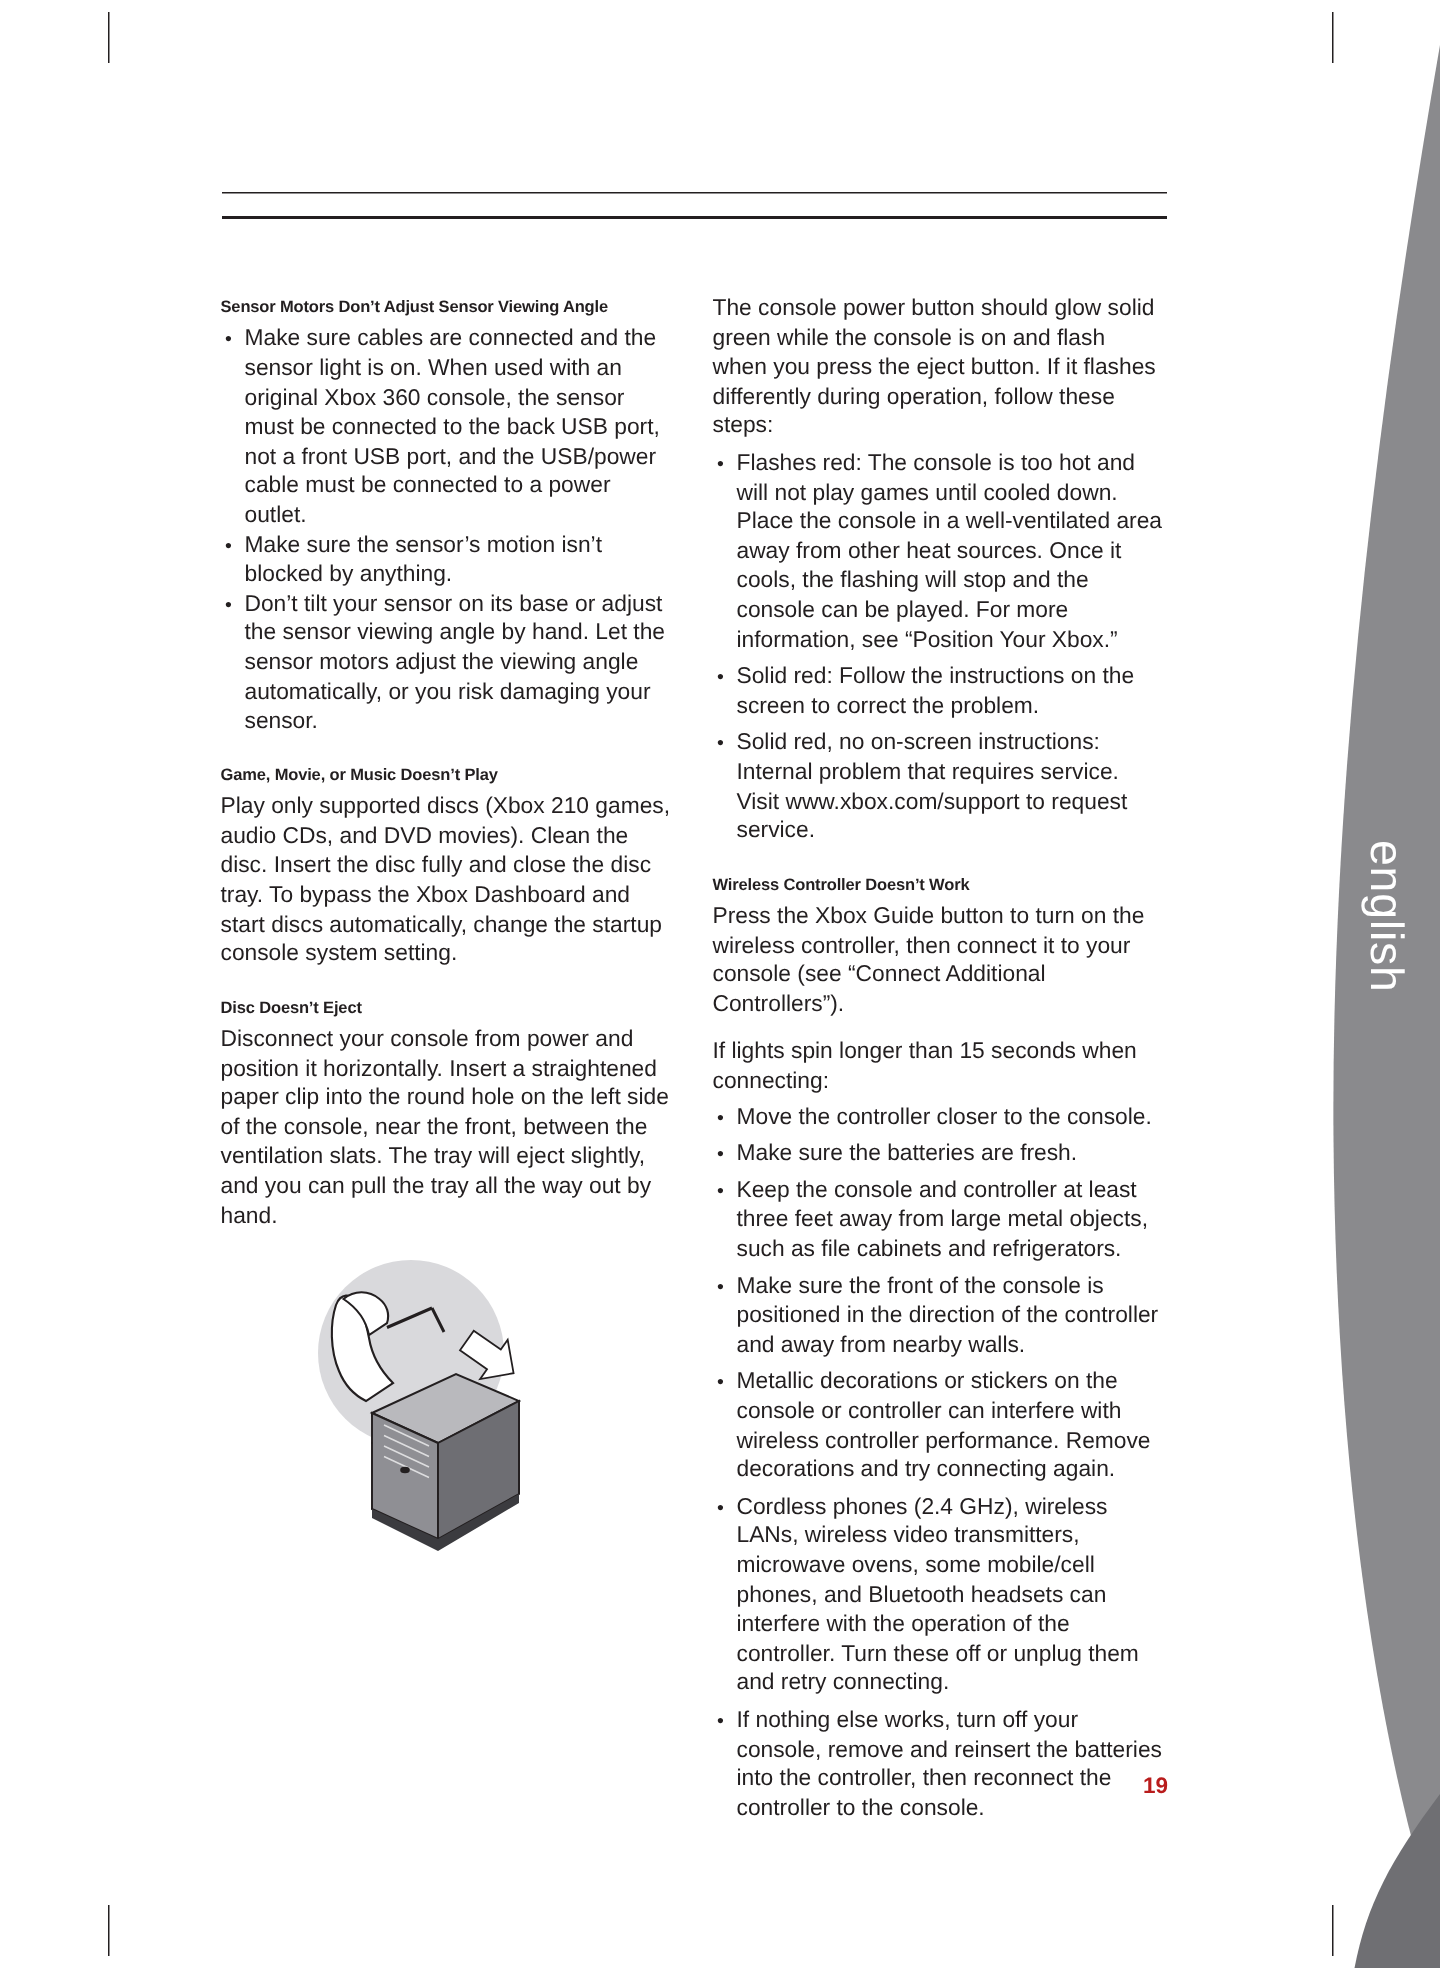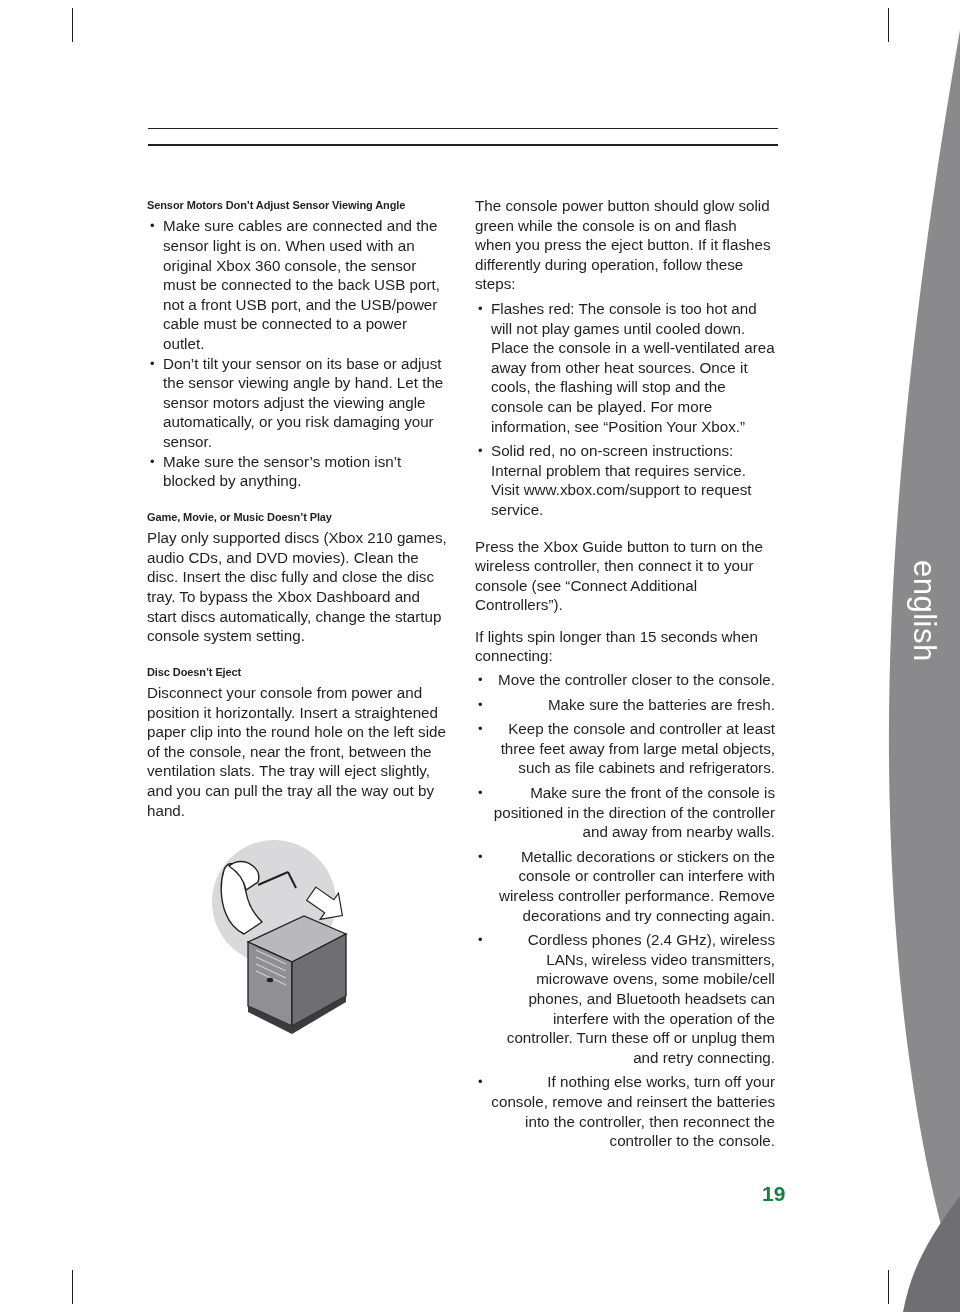--- a/index.html
+++ b/index.html
@@ -56,23 +56,23 @@
     letter-spacing: 0.5px;
     writing-mode: vertical-rl;
     text-orientation: mixed;
     font-family: "Liberation Sans", sans-serif;
   }
 
   .page-number {
     position: absolute;
     left: 762px;
     top: 1182px;
-    font-size: 21px;
+    font-size: 15px;
     font-weight: bold;
-    color: #15803d;
+    color: #b91c1c;
   }
 
   
   .col {
     position: absolute;
     top: 196px;
     font-size: 15.2px;
     line-height: 19.6px;
   }
   .col-left { left: 147px; width: 300px; }
@@ -142,22 +142,22 @@
   </svg>
 </div>
 <div class="side-label">english</div>
 
 <div class="col col-left">
 
   <div class="heading-block">
     <h2 class="heading">Sensor Motors Don’t Adjust Sensor Viewing Angle</h2>
     <ul class="bullets tight">
       <li>Make sure cables are connected and the sensor light is on. When used with an original Xbox 360 console, the sensor must be connected to the back USB port, not a front USB port, and the USB/power cable must be connected to a power outlet.</li>
+      <li>Make sure the sensor’s motion isn’t blocked by anything.</li>
       <li>Don’t tilt your sensor on its base or adjust the sensor viewing angle by hand. Let the sensor motors adjust the viewing angle automatically, or you risk damaging your sensor.</li>
-      <li>Make sure the sensor’s motion isn’t blocked by anything.</li>
     </ul>
   </div>
 
   <div class="block" style="height:17px;"></div>
 
   <div>
     <h2 class="heading">Game, Movie, or Music Doesn’t Play</h2>
     <p class="para">Play only supported discs (Xbox 210 games, audio CDs, and DVD movies). Clean the disc. Insert the disc fully and close the disc tray. To bypass the Xbox Dashboard and start discs automatically, change the startup console system setting.</p>
   </div>
 
@@ -205,30 +205,32 @@
     <path d="M52 176 L96 196 L150 166 L150 172 L96 204 L52 182 Z" fill="#3b3b3f"></path>
   </svg>
 </div>
 
 <div class="col col-right">
 
   <div>
     <p class="para">The console power button should glow solid green while the console is on and flash when you press the eject button. If it flashes differently during operation, follow these steps:</p>
     <ul class="bullets spaced" style="margin-top:5px;">
       <li>Flashes red: The console is too hot and will not play games until cooled down. Place the console in a well-ventilated area away from other heat sources. Once it cools, the flashing will stop and the console can be played. For more information, see “Position Your Xbox.”</li>
+      <li>Solid red: Follow the instructions on the screen to correct the problem.</li>
       <li>Solid red, no on-screen instructions: Internal problem that requires service. Visit www.xbox.com/support to request service.</li>
     </ul>
   </div>
 
   <div class="block" style="height:12px;"></div>
 
   <div>
+    <h2 class="heading">Wireless Controller Doesn’t Work</h2>
     <p class="para">Press the Xbox Guide button to turn on the wireless controller, then connect it to your console (see “Connect Additional Controllers”).</p>
     <p class="para" style="margin-top:12px;">If lights spin longer than 15 seconds when connecting:</p>
-    <ul class="bullets spaced" style="margin-top:4px;text-align:right;">
+    <ul class="bullets spaced" style="margin-top:4px;">
       <li>Move the controller closer to the console.</li>
       <li>Make sure the batteries are fresh.</li>
       <li>Keep the console and controller at least three feet away from large metal objects, such as file cabinets and refrigerators.</li>
       <li>Make sure the front of the console is positioned in the direction of the controller and away from nearby walls.</li>
       <li>Metallic decorations or stickers on the console or controller can interfere with wireless controller performance. Remove decorations and try connecting again.</li>
       <li>Cordless phones (2.4 GHz), wireless LANs, wireless video transmitters, microwave ovens, some mobile/cell phones, and Bluetooth headsets can interfere with the operation of the controller. Turn these off or unplug them and retry connecting.</li>
       <li>If nothing else works, turn off your console, remove and reinsert the batteries into the controller, then reconnect the controller to the console.</li>
     </ul>
   </div>
 

